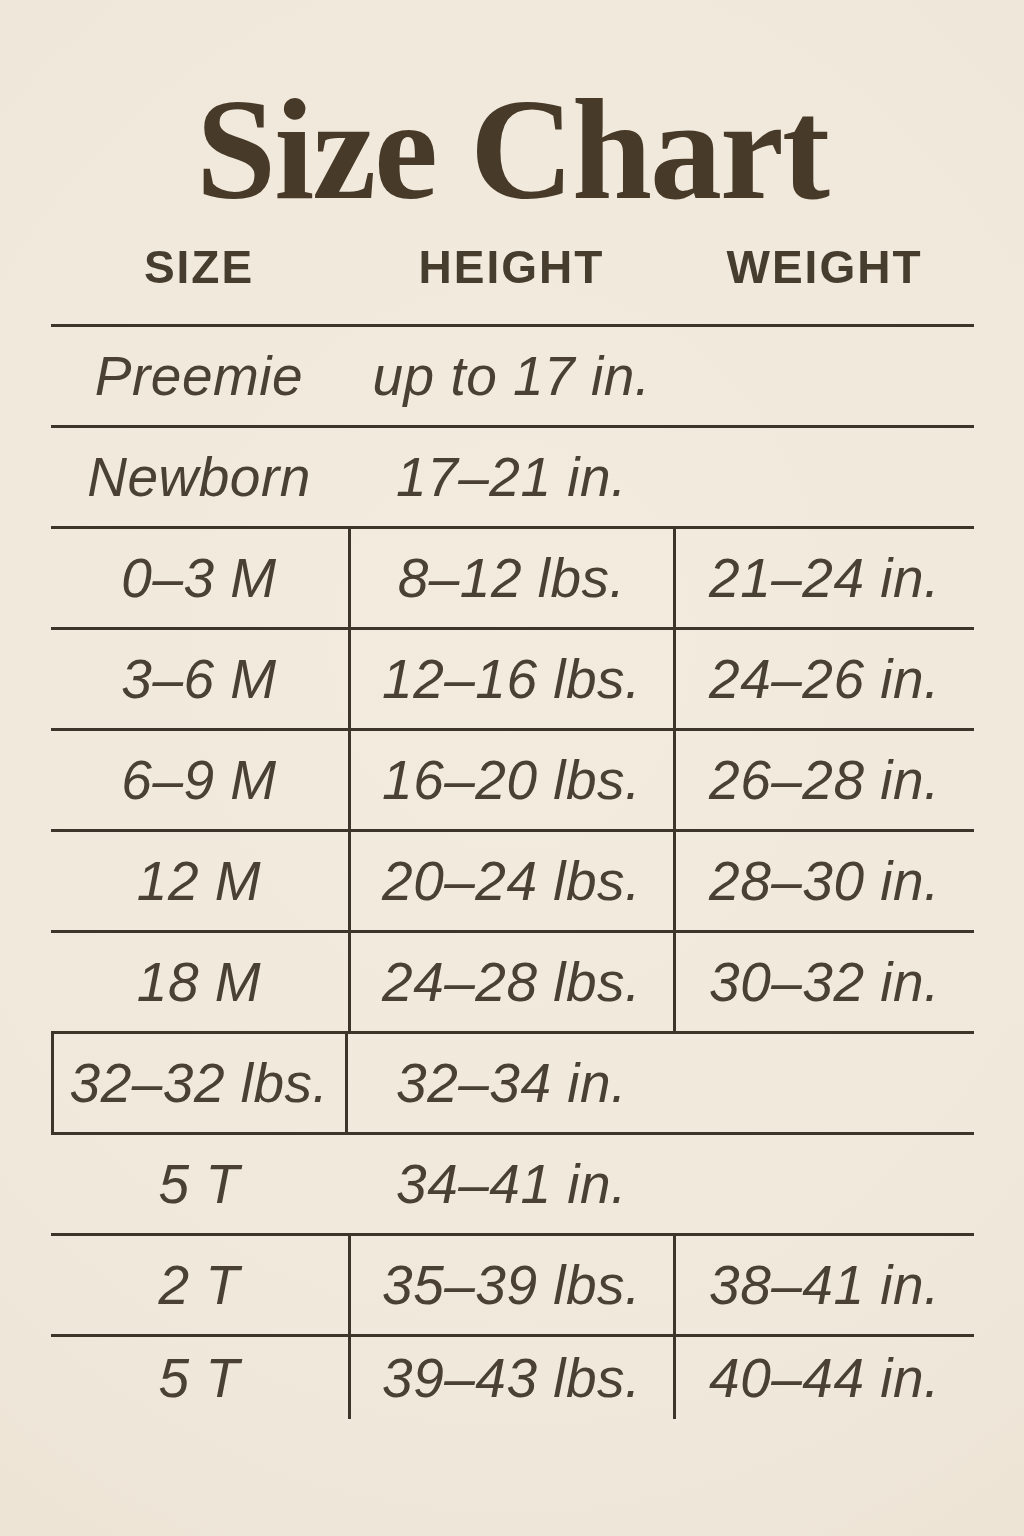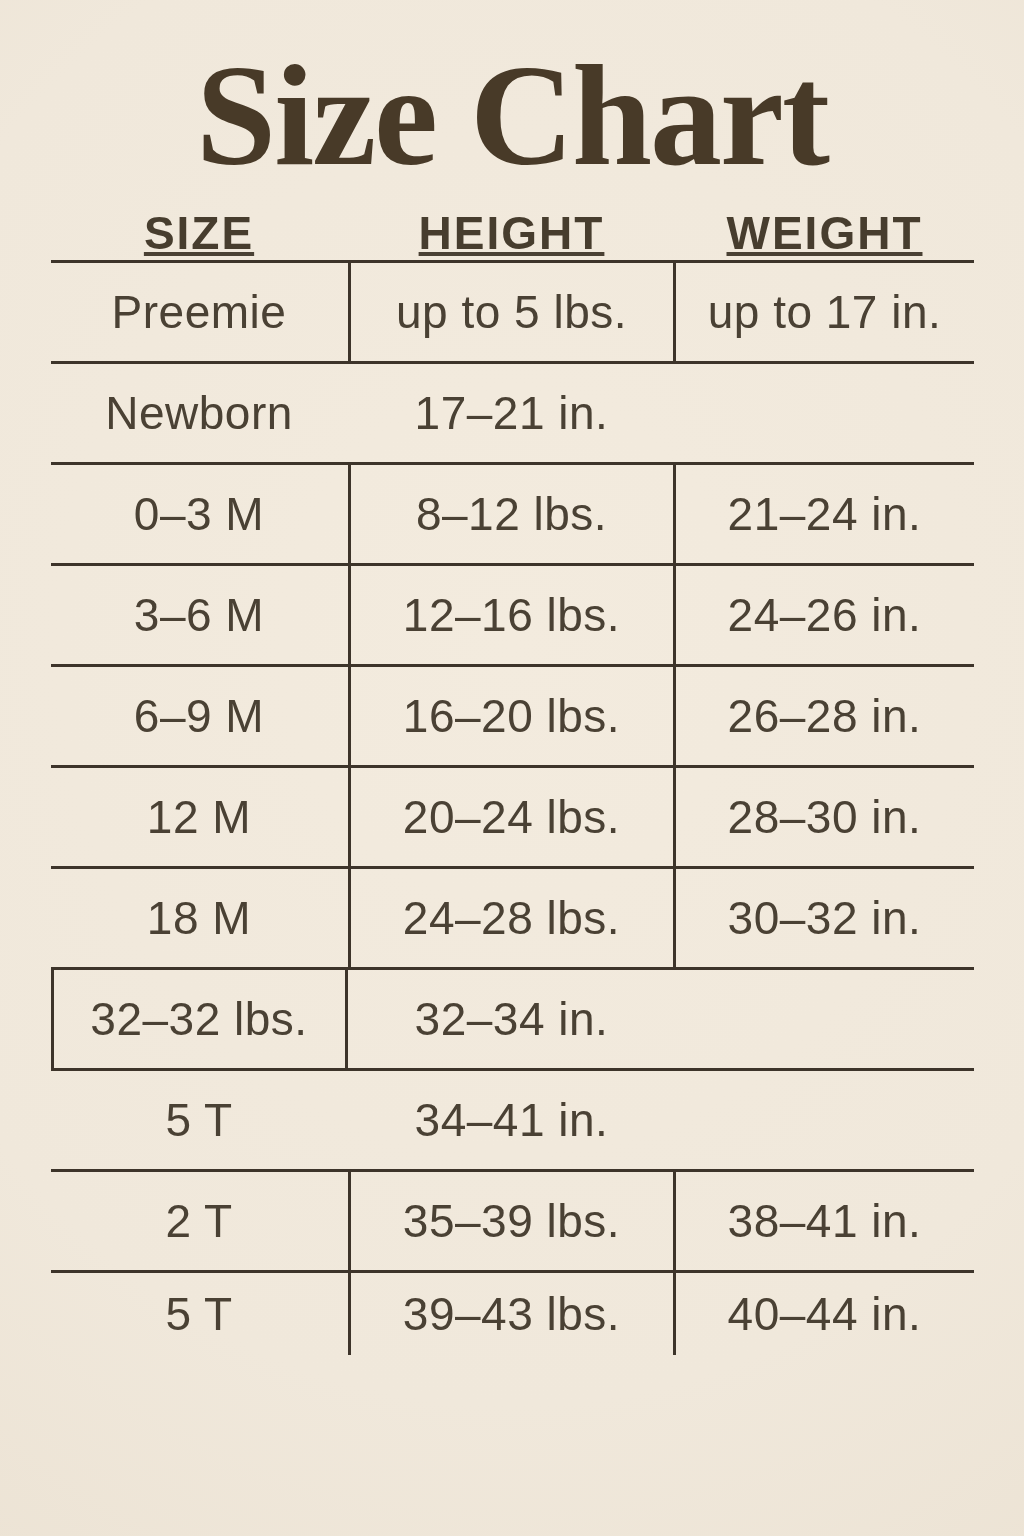--- a/index.html
+++ b/index.html
@@ -10,61 +10,62 @@
     position: relative;
     width: 1024px;
     height: 1536px;
     overflow: hidden;
     background: radial-gradient(ellipse 120% 90% at 50% 42%, #f3ebde 0%, #f0e8db 55%, #e9dfcf 100%);
     font-family: "Liberation Sans", sans-serif;
     color: #4a4134;
   }
   .title {
     margin: 0;
-    padding-top: 44px;
+    padding-top: 78px;
     text-align: center;
     font-family: "Liberation Serif", serif;
     font-weight: 700;
     font-size: 144px;
     line-height: 1;
     letter-spacing: -2px;
     color: #483a28;
   }
   .size-table {
     width: 923px;
     margin: 18px auto 0 auto;
   }
   .grid-row {
     display: grid;
     grid-template-columns: 297px 328px 298px;
   }
   .header-row {
-    text-decoration: underline;
+    padding-bottom: 30px;
   }
   .header-cell {
     text-align: center;
     font-weight: 700;
     font-size: 46px;
     letter-spacing: 2px;
     color: #473d2e;
   }
   .data-row {
     border-top: 3px solid #3d342a;
     height: 98px;
   }
   .data-row.last-row {
     height: 82px;
   }
   .cell {
     display: flex;
     align-items: center;
     justify-content: center;
-    font-size: 46px;
+    font-size: 55px;
     letter-spacing: 0.5px;
     color: #4a4134;
+    font-style: italic;
   }
   .cell.mid {
     border-left: 3px solid #3d342a;
     border-right: 3px solid #3d342a;
   }
 </style>
 </head>
 <body>
 
 <div class="page">
@@ -74,21 +75,20 @@
   <div class="size-table">
 
     <div class="grid-row header-row">
       <div class="header-cell">SIZE</div>
       <div class="header-cell">HEIGHT</div>
       <div class="header-cell">WEIGHT</div>
     </div>
 
     <div class="grid-row data-row">
       <div class="cell">Preemie</div>
-      <div class="cell mid">up to 5 lbs.</div>
       <div class="cell">up to 17 in.</div>
     </div>
 
     <div class="grid-row data-row">
       <div class="cell">Newborn</div>
       <div class="cell">17–21 in.</div>
     </div>
 
     <div class="grid-row data-row">
       <div class="cell">0–3 M</div>

